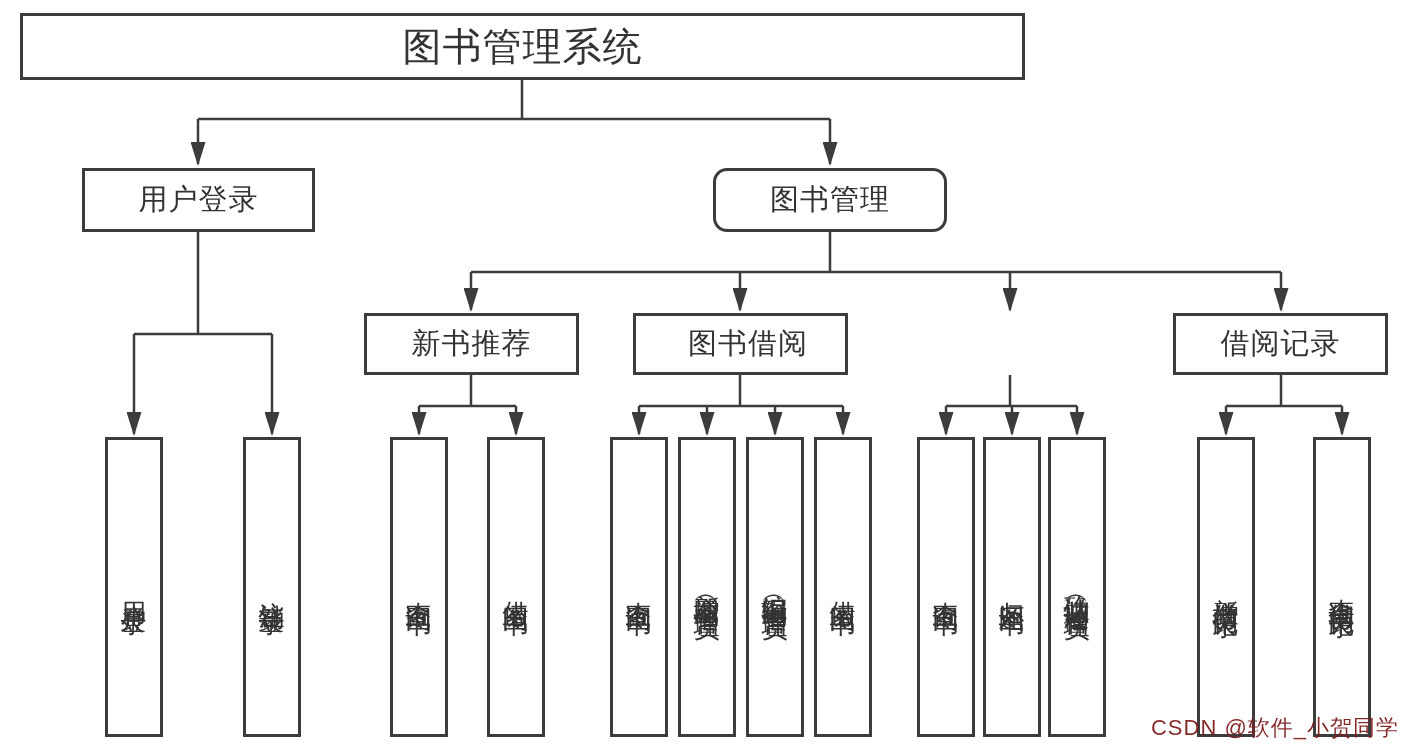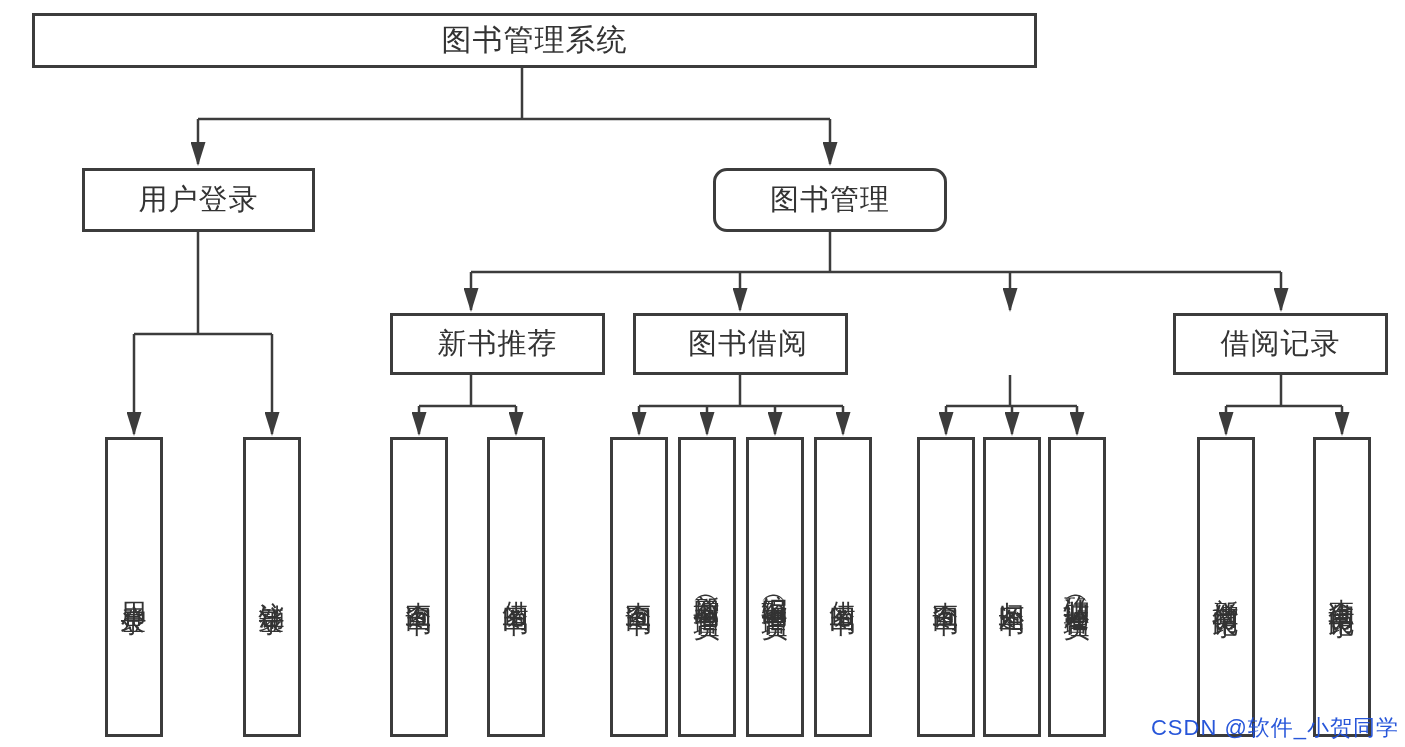--- a/index.html
+++ b/index.html
@@ -6,42 +6,42 @@
   #canvas{
     position:relative;width:1405px;height:747px;background:#ffffff;overflow:hidden;
     font-family:"Liberation Sans","DejaVu Sans",sans-serif;color:#333333;
   }
   #wires{position:absolute;left:0;top:0;width:1405px;height:747px;}
   .box{
     position:absolute;background:#ffffff;border:3px solid #3c3c3c;box-sizing:border-box;
     display:flex;align-items:center;justify-content:center;text-align:center;
     letter-spacing:1px;
   }
-  .lvl-root{left:32px;top:13px;width:1005px;height:55px;font-size:30px;}
+  .lvl-root{left:20px;top:13px;width:1005px;height:67px;font-size:39px;}
   .lvl2{top:168px;height:64px;font-size:29px;}
   .lvl3{top:313px;height:62px;width:215px;font-size:29px;}
   .leaf{top:437px;height:300px;width:58px;font-size:26px;}
   .leaf .vtxt{
     writing-mode:vertical-rl;text-orientation:mixed;line-height:1;
     letter-spacing:3px;white-space:nowrap;
   }
   #n-user-login{left:82px;width:233px;}
   #n-book-mgmt{left:713px;width:234px;border-radius:14px;}
-  #n-new-book{left:364px;margin-left:26px;}
+  #n-new-book{left:364px;}
   #n-book-borrow{left:633px;padding-left:15px;}
   #n-cur-borrow{left:903px;}
   #n-record{left:1173px;}
   #lf-1{left:105px;}  #lf-2{left:243px;}
   #lf-3{left:390px;}  #lf-4{left:487px;}
   #lf-5{left:610px;}  #lf-6{left:678px;}  #lf-7{left:746px;}  #lf-8{left:814px;}
   #lf-9{left:917px;}  #lf-10{left:983px;} #lf-11{left:1048px;}
   #lf-12{left:1197px;}#lf-13{left:1313px;}
   .wire{stroke:#3c3c3c;stroke-width:2.5;fill:none;}
   #watermark{
-    position:absolute;right:6px;bottom:4px;font-size:22px;color:#1d4ed8;
+    position:absolute;right:6px;bottom:4px;font-size:22px;color:#7f1d1d;
     letter-spacing:1px;z-index:5;opacity:0.95;
   }
 </style>
 </head>
 <body>
 
 <div id="canvas">
 
   <svg id="wires" width="1405" height="747" viewBox="0 0 1405 747" xmlns="http://www.w3.org/2000/svg">
     <defs>

